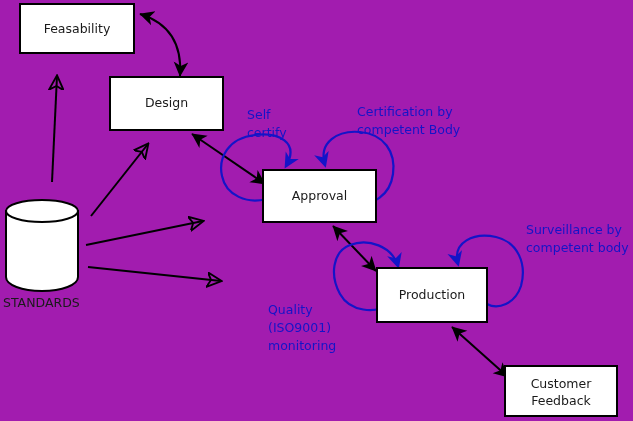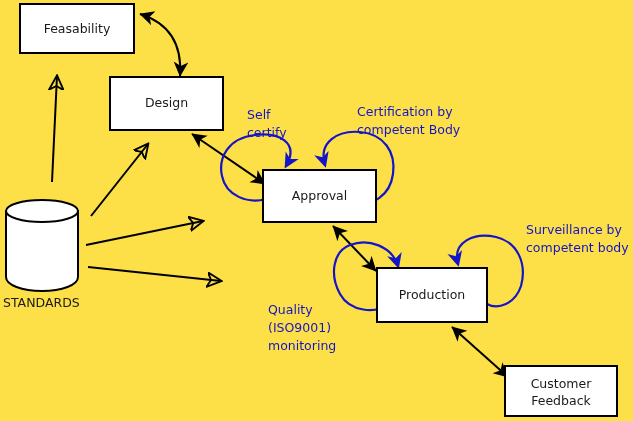--- a/index.html
+++ b/index.html
@@ -10,21 +10,21 @@
   body {
     width: 633px;
     height: 421px;
     font-family: "DejaVu Sans", "Liberation Sans", sans-serif;
     overflow: hidden;
   }
   #diagram-root {
     position: relative;
     width: 633px;
     height: 421px;
-    background: #fde047;
+    background: #a21caf;
   }
   svg.diagram-canvas {
     position: absolute;
     top: 0;
     left: 0;
     width: 633px;
     height: 421px;
   }
   .node-box {
     fill: #ffffff;

